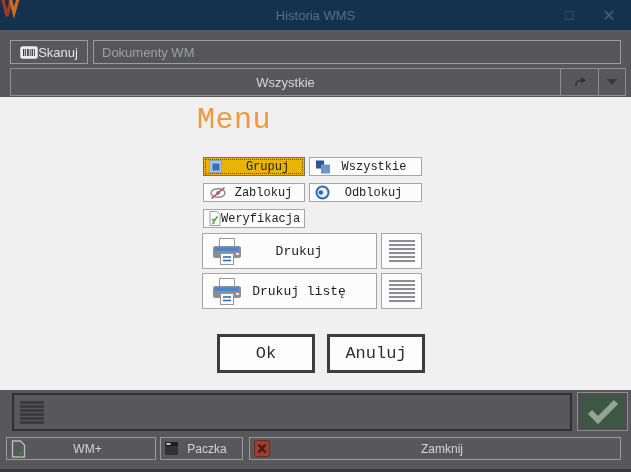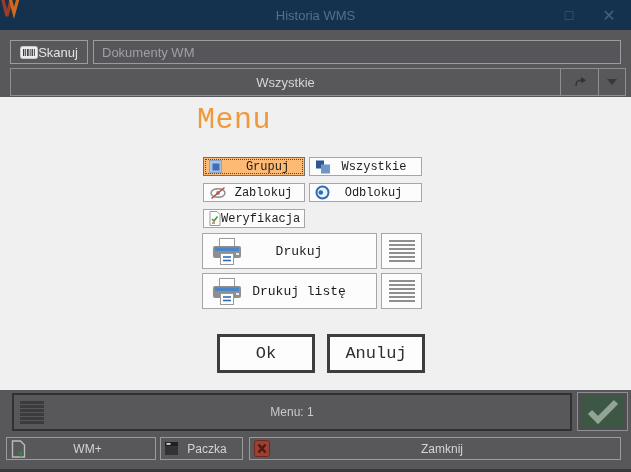--- a/index.html
+++ b/index.html
@@ -58,21 +58,21 @@
   .heading {
     position:absolute; left:197px; top:6px; font-size:30px; font-weight:300;
     color:#ef993d; letter-spacing:0.5px;
   }
   .gbtn {
     position:absolute; height:19px; background:#fcfcfc; border:1px solid #a6a6a6;
     display:flex; align-items:center; padding-left:5px; cursor:default;
   }
   .gbtn .gicon { display:flex; align-items:center; flex:0 0 auto; }
   .gbtn .glabel { flex:1; text-align:center; font-size:12px; color:#1c1c1c; padding-right:4px; }
-  .gbtn.focused { background:#fdba74; border-color:#707070; outline:1px dotted #4a4a4a; outline-offset:-3px;gap:12px; }
+  .gbtn.focused { background:#eab308; border-color:#707070; outline:1px dotted #4a4a4a; outline-offset:-3px;gap:12px; }
   .gbtn.highlight { box-shadow:0 0 0 3px #e2231a; }
   .bigbtn {
     position:absolute; height:36px; background:#fcfcfc; border:1px solid #a6a6a6;
     display:flex; align-items:center; padding-left:9px; cursor:default;
   }
   .bigbtn .blabel { flex:1; text-align:center; font-size:13px; color:#1c1c1c; padding-right:20px; }
   .linesbtn {
     position:absolute; width:41px; height:36px; background:#fcfcfc; border:1px solid #a6a6a6;
     display:flex; flex-direction:column; align-items:center; justify-content:center; gap:2px; cursor:default;
   }
@@ -265,21 +265,20 @@
   <div class="footer">
     <div class="menubar">
       <span class="hamb">
         <i></i>
           <i></i>
           <i></i>
           <i></i>
           <i></i>
           <i></i>
       </span>
-      <span class="mlabel">Menu: 1</span>
     </div>
     <div class="okgreen">
       <div class="inner">
         <span style="display:flex;">
           <svg width="36" height="27" viewBox="0 0 36 27">
             <polyline points="5,14 13,22 31,4" fill="none" stroke="#93a394" stroke-width="6"></polyline>
           </svg>
         </span>
       </div>
     </div>

